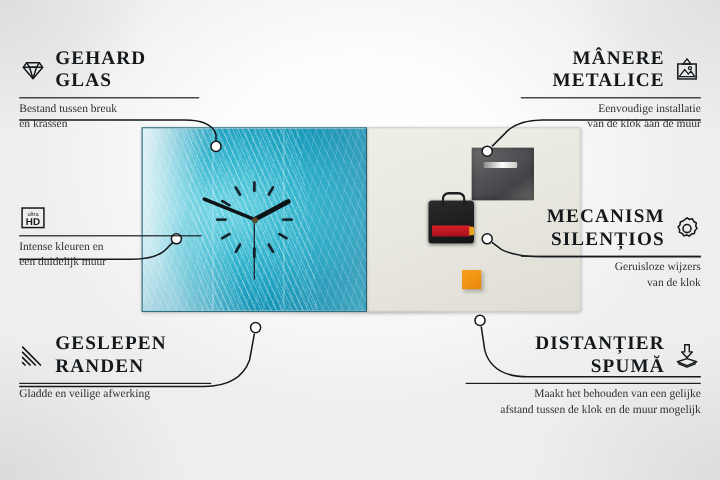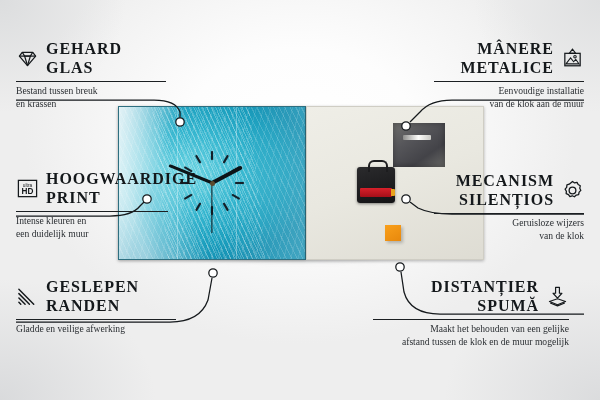--- a/index.html
+++ b/index.html
@@ -242,23 +242,20 @@
 
   <div class="callout left" style="left:16px;top:170px;width:152px;">
     <div class="co-head">
       <span class="ico">
         <svg viewBox="0 0 24 24">
           <rect x="2.5" y="3.5" width="19" height="17" fill="none" stroke="#15191c" stroke-width="1.3"></rect>
           <text x="12" y="10.6" text-anchor="middle" font-family="Liberation Sans, sans-serif" font-size="5" fill="#15191c">ultra</text>
           <text x="12" y="18" text-anchor="middle" font-family="Liberation Sans, sans-serif" font-size="8.6" font-weight="bold" fill="#15191c">HD</text>
         </svg>
       </span>
-      <span class="co-title">
-        <span>HOOGWAARDIGE</span><br><span>PRINT</span>
-      </span>
     </div>
     <div class="co-rule"></div>
     <div class="co-body">
       <span>Intense kleuren en</span><br><span>een duidelijk muur</span>
     </div>
   </div>
 
   <div class="callout left" style="left:16px;top:278px;width:160px;">
     <div class="co-head">
       <span class="ico">
@@ -314,21 +311,21 @@
         </g>
           </svg>
       </span>
     </div>
     <div class="co-rule"></div>
     <div class="co-body">
       <span>Geruisloze wijzers</span><br><span>van de klok</span>
     </div>
   </div>
 
-  <div class="callout right" style="left:373px;top:278px;width:196px;">
+  <div class="callout right" style="left:388px;top:278px;width:196px;">
     <div class="co-head">
       <span class="co-title">
         <span>DISTANȚIER</span><br><span>SPUMĂ</span>
       </span>
       <span class="ico">
         <svg viewBox="0 0 24 24">
             <g fill="none" stroke="#15191c" stroke-width="1.25" stroke-linejoin="round">
           <path d="M10 2.4 h4 v6.2 h2.6 L12 13.6 L7.4 8.6 H10 Z"></path>
           <path d="M12 14.4 L20.4 17.2 L12 20.6 L3.6 17.2 Z"></path>
           <path d="M4.4 18.8 L12 21.8 L19.6 18.8"></path>

